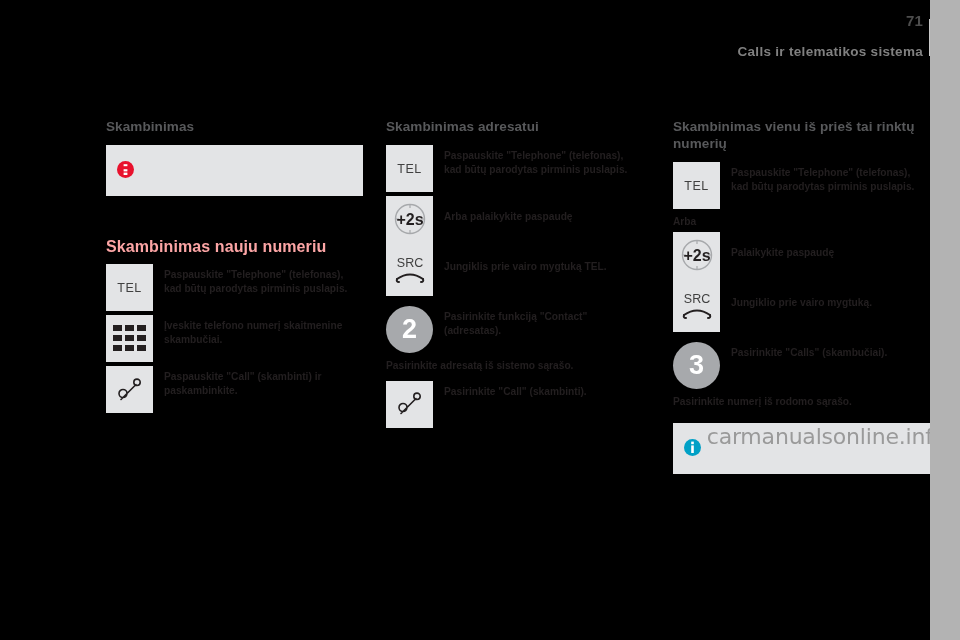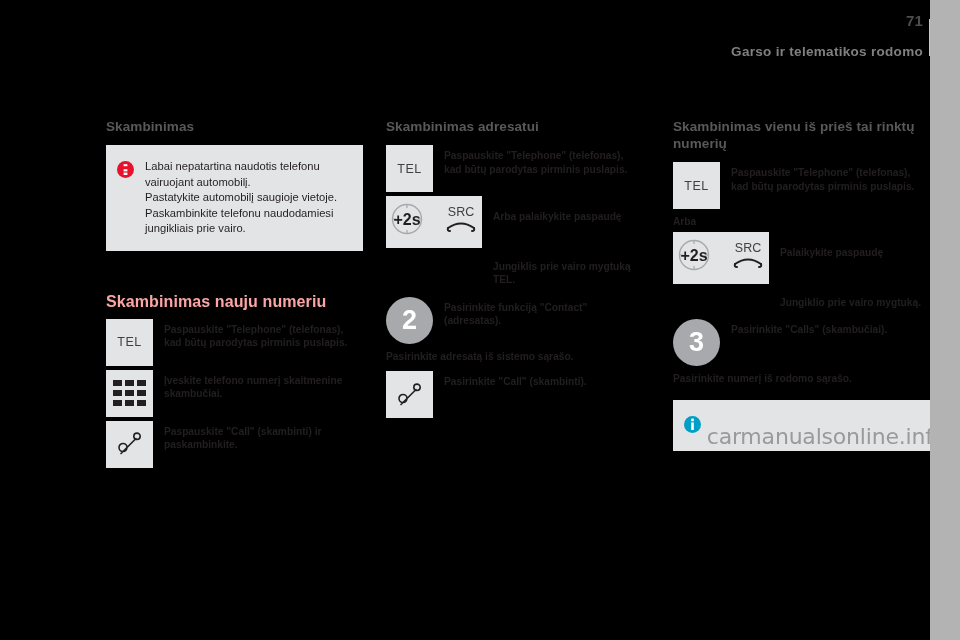--- a/index.html
+++ b/index.html
@@ -194,21 +194,21 @@
   .combo-wrap {
     display: flex;
     gap: 11px;
     align-items: flex-start;
   }
   .combo-keys {
     flex: 0 0 47px;
     background: #e3e4e6;
     padding: 4px 0 6px 0;
     display: flex;
-    flex-direction: row;
+    flex-direction: column;
     align-items: center;
     gap: 12px;
   }
   .combo-texts { flex: 1; }
   .combo-texts .l1 {
     font-size: 10.2px; font-weight: bold; color: #231f20;
     line-height: 13.5px; padding-top: 14px;
   }
   .combo-texts .l2 {
     font-size: 10.2px; font-weight: bold; color: #231f20;
@@ -224,21 +224,21 @@
     font-family: "DejaVu Sans", sans-serif;
   }
 </style>
 </head>
 <body>
 
 <div class="page">
 
   <div class="header">
     <div class="header-chapter">71</div>
-    <div class="header-title">Garso ir telematikos rodomo</div>
+    <div class="header-title">Calls ir telematikos sistema</div>
     <div class="header-tab-big">
         <div class="inner"></div>
       </div>
     <div class="header-tab-sm t1">
         <div class="inner"></div>
       </div>
     <div class="header-tab-sm t2">
         <div class="inner"></div>
       </div>
   </div>
@@ -249,22 +249,20 @@
 
     <div class="notice">
       <div class="notice-icon">
         <svg width="17" height="17" viewBox="0 0 17 17">
           <circle cx="8.5" cy="8.5" r="8.5" fill="#e8112d"></circle>
           <rect x="6.6" y="3.2" width="3.8" height="7.2" fill="#fff"></rect>
           <rect x="5.3" y="5.2" width="6.4" height="3.0" fill="#e8112d"></rect>
           <rect x="6.6" y="11.6" width="3.8" height="2.4" fill="#fff"></rect>
         </svg>
       </div>
-      <div class="txt" style="white-space:pre-line">Labai nepatartina naudotis telefonu vairuojant automobilį.
-Pastatykite automobilį saugioje vietoje. Paskambinkite telefonu naudodamiesi jungikliais prie vairo.</div>
     </div>
 
     <h3 class="sub" style="margin-top:42px;">Skambinimas nauju numeriu</h3>
 
     <div class="steps">
 
       <div class="step">
         <div class="badge-cell">
           <div class="keybox">TEL</div>
         </div>

